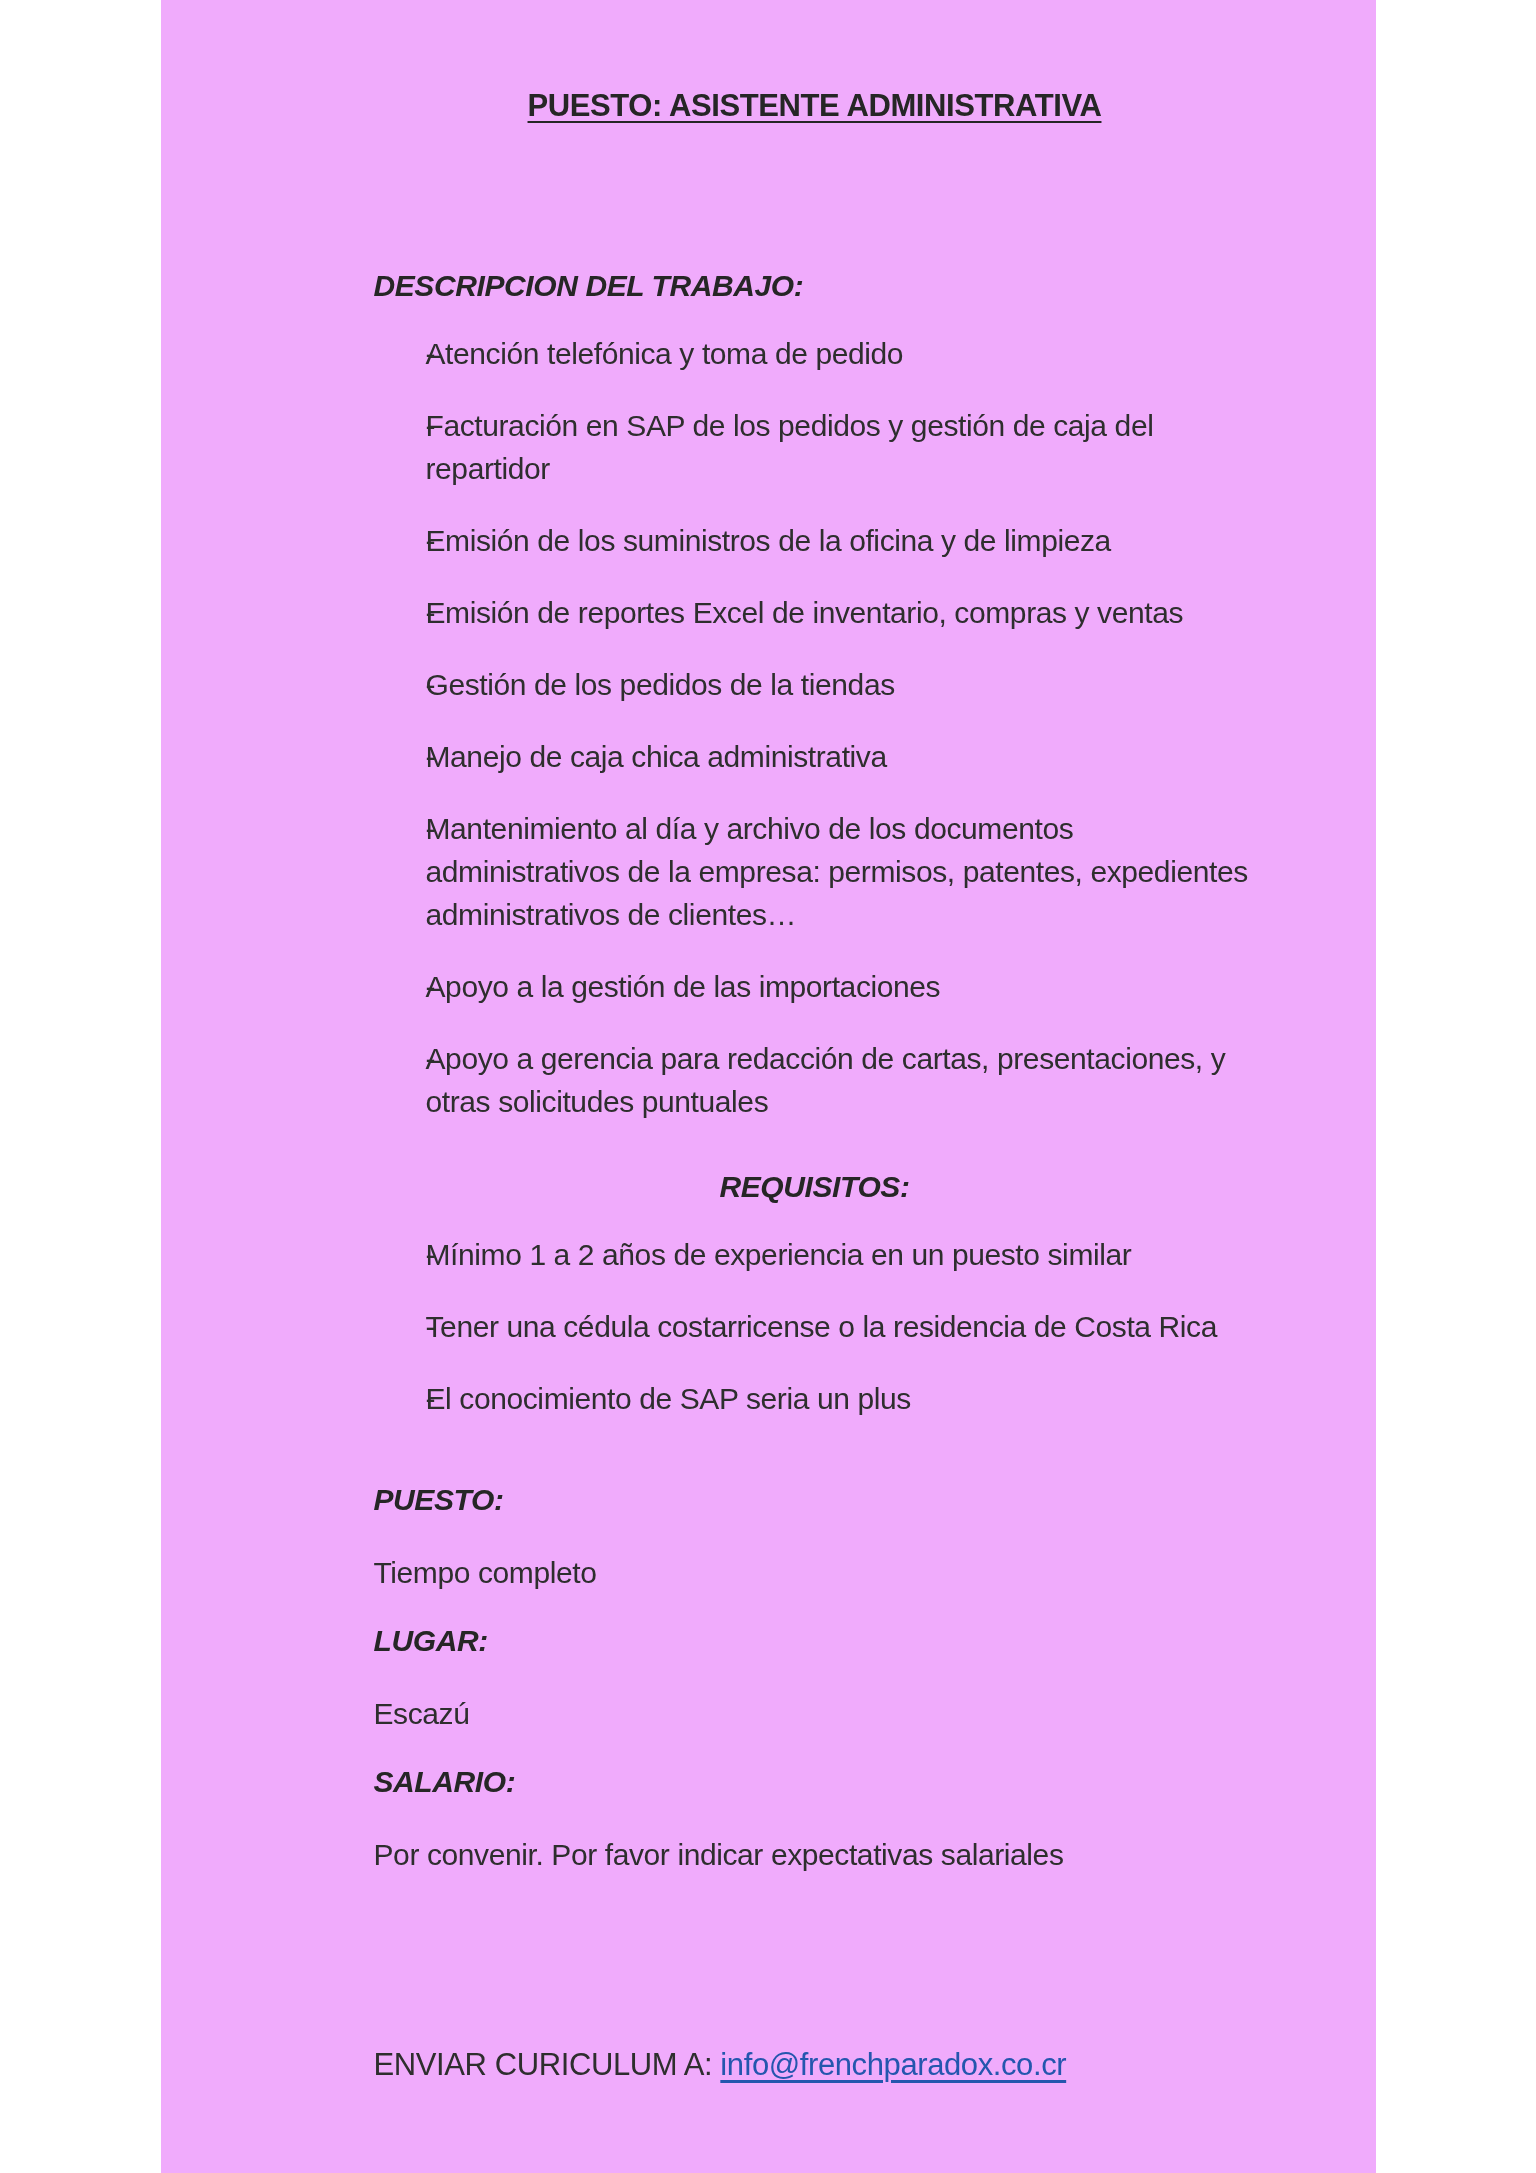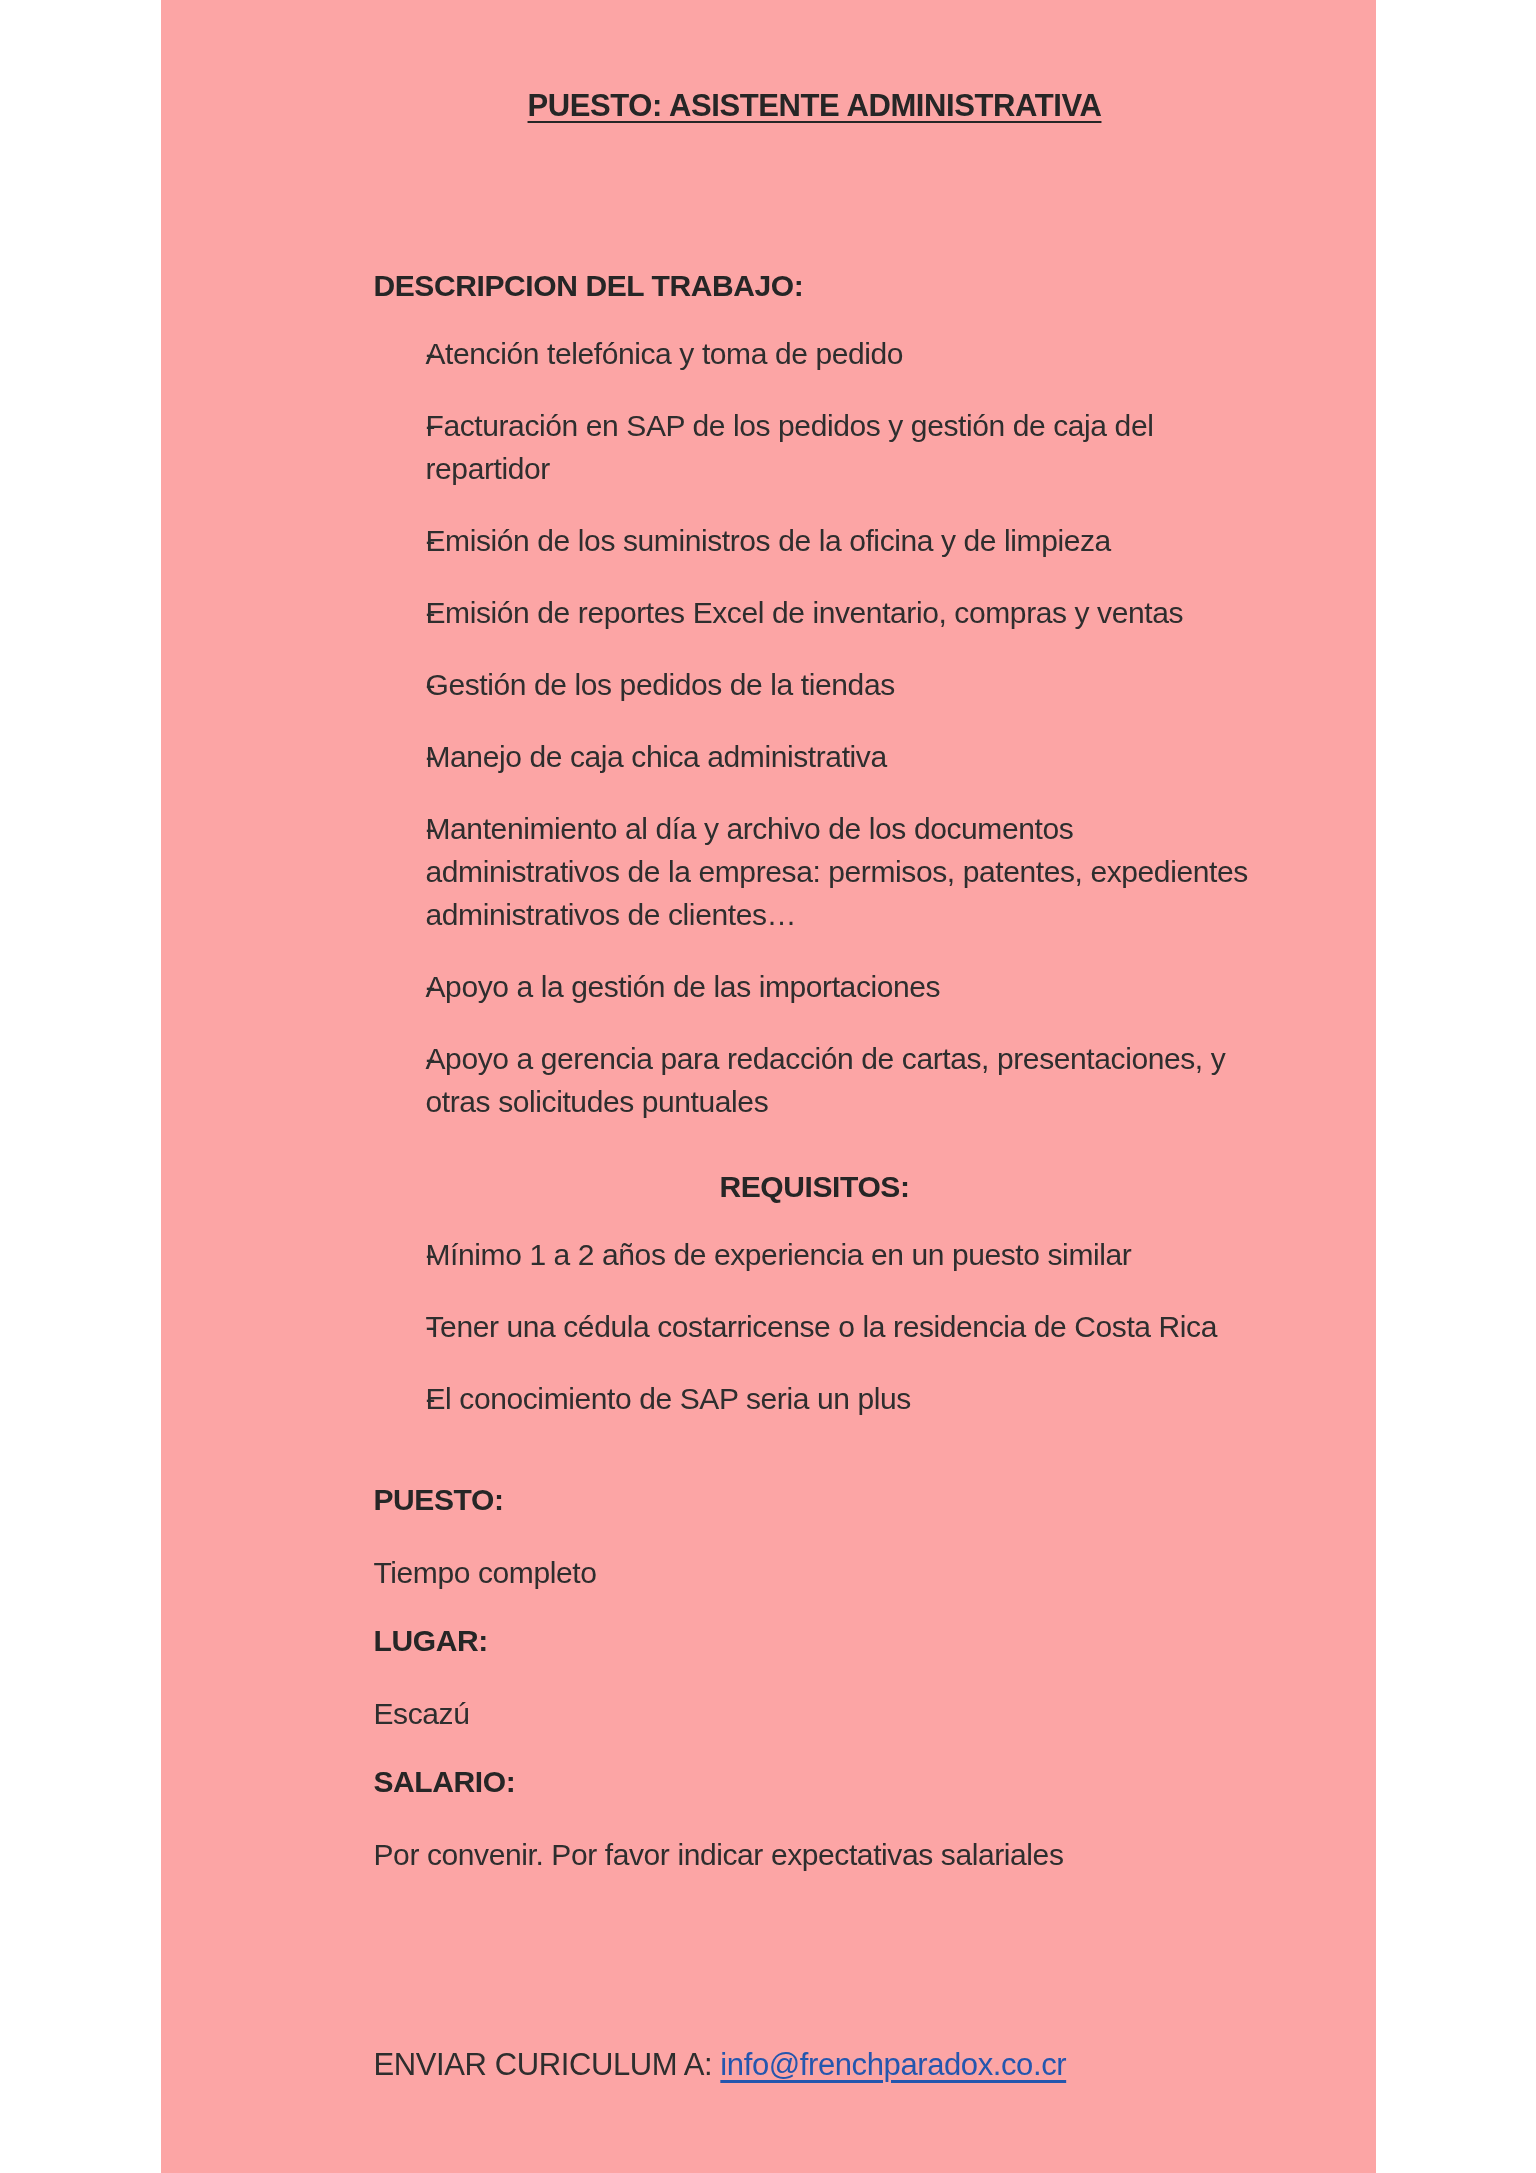--- a/index.html
+++ b/index.html
@@ -2,21 +2,21 @@
 <html><head>
 <meta charset="utf-8">
 <style>
   * { margin: 0; padding: 0; box-sizing: border-box; }
   html, body { background: #ffffff; }
   .page {
     position: relative;
     width: 1215px;
     height: 2173px;
     margin: 0 auto;
-    background: #fca5a5;
+    background: #f0abfc;
     font-family: "Liberation Sans", sans-serif;
     color: #2e2e2e;
     font-size: 30px;
     letter-spacing: -0.4px;
     overflow: hidden;
   }
   .content {
     padding: 0 120px 0 213px;
   }
   .doc-title {
@@ -28,20 +28,21 @@
   }
   .doc-title span {
     text-decoration: underline;
     text-underline-offset: 5px;
     text-decoration-thickness: 2px;
   }
   .section-heading {
     font-weight: bold;
     font-size: 30px;
     color: #262626;
+    font-style: italic;
   }
   .h-descripcion { margin-top: 145px; }
   .h-requisitos  { margin-top: 47px; text-align: center; }
   .h-horario     { margin-top: 63px; }
   .h-lugar       { margin-top: 30px; }
   .h-salario     { margin-top: 30px; }
   ul.dash-list { list-style: none; margin-top: 0; }
   ul.dash-list li {
     display: flex;
     margin-top: 29px;

